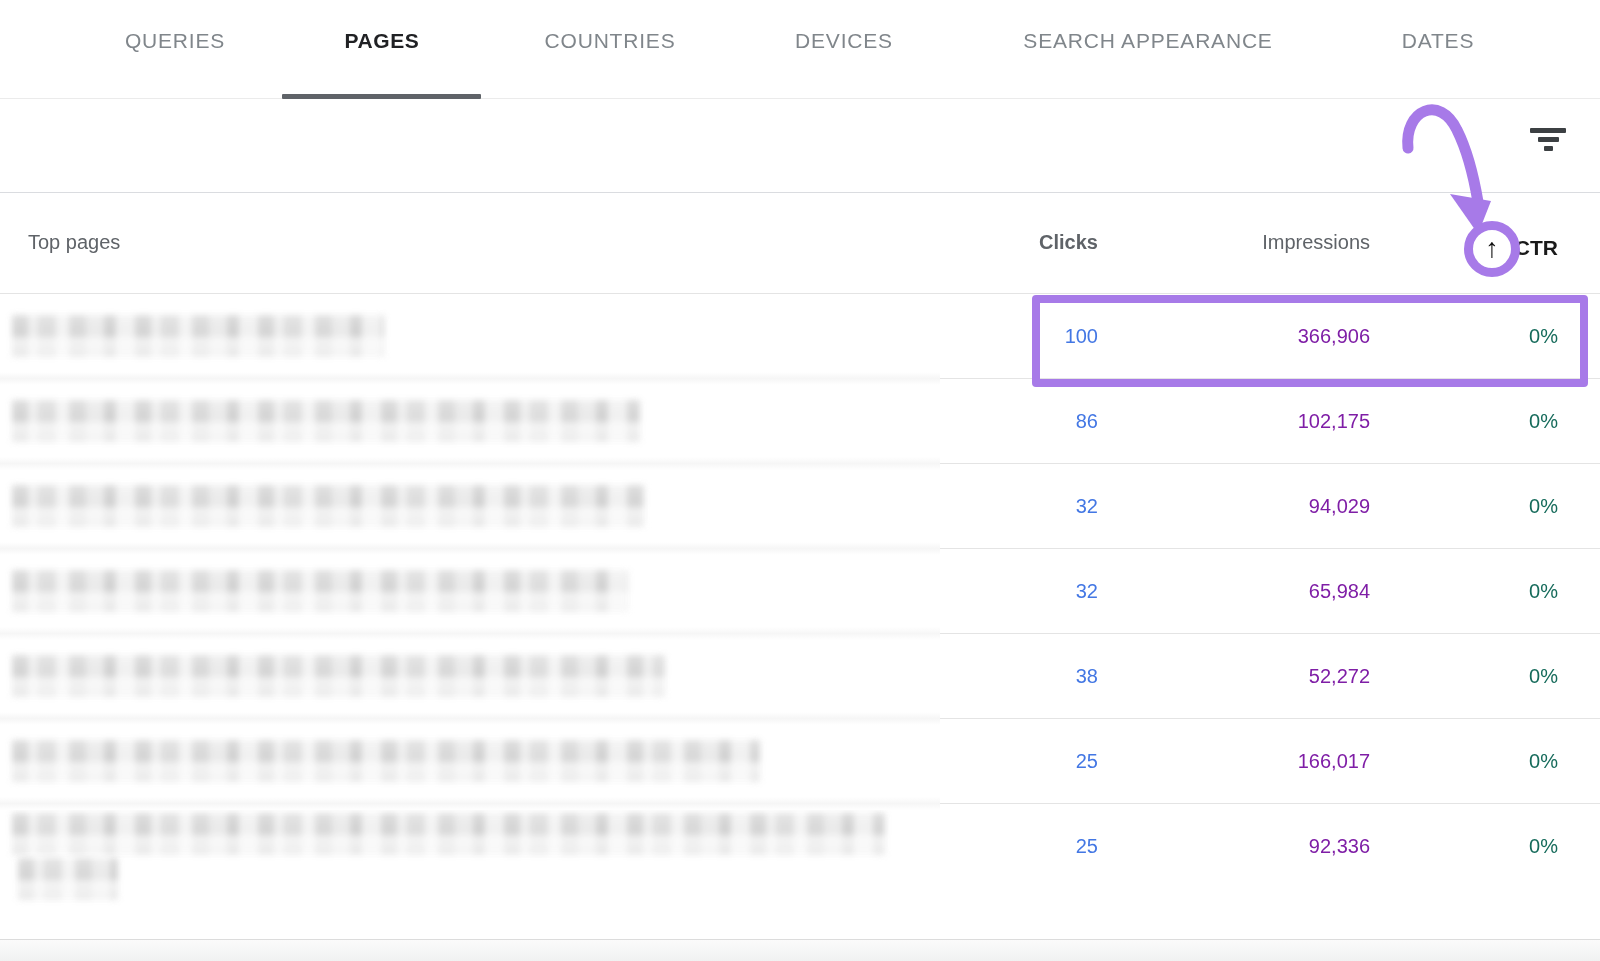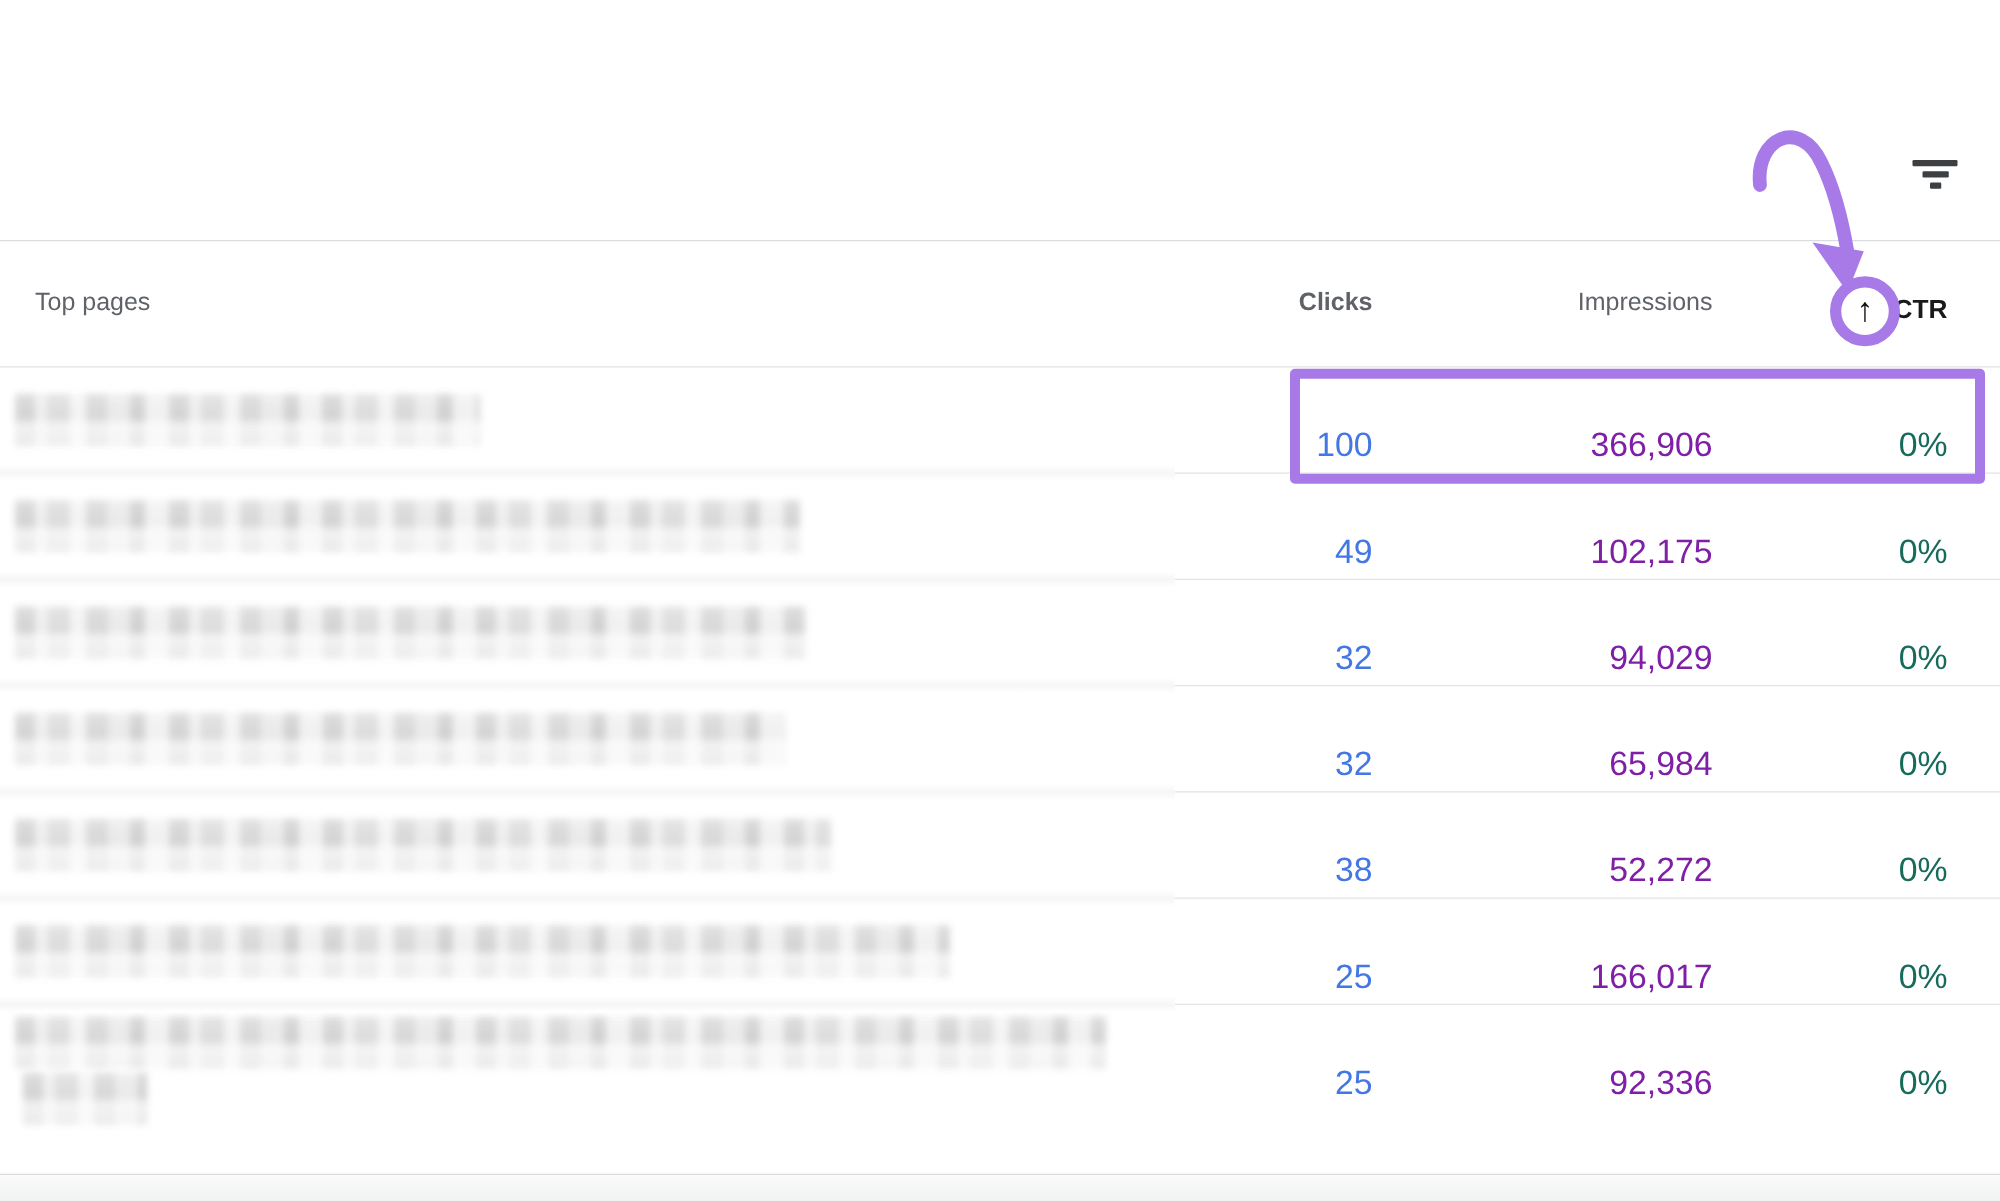--- a/index.html
+++ b/index.html
@@ -34,21 +34,21 @@
   .lbl-ctr{right:42px;top:236px;color:#1a1a1a;font-weight:700;font-size:21px;cursor:pointer;}
   
   .sort-ring{
     position:absolute;left:1464px;top:221px;width:56px;height:56px;box-sizing:border-box;
     border:9px solid var(--annotation,#a77ae8);border-radius:50%;background:#fff;
     display:flex;align-items:center;justify-content:center;z-index:6;cursor:pointer;
   }
   .sort-ring .arrow-up{font-size:27px;color:#111;font-weight:700;line-height:1;margin-top:-2px;}
   
   .row{position:absolute;left:0;width:1600px;border-top:1px solid #e4e4e4;cursor:pointer;}
-  .val{position:absolute;top:28px;font-size:27px;line-height:28px;white-space:nowrap;margin-top:20px;}
+  .val{position:absolute;top:28px;font-size:20px;line-height:28px;white-space:nowrap;}
   .val.clicks{right:502px;color:var(--clicks,#4377e4);cursor:pointer;}
   .val.impr{right:230px;color:var(--impressions,#7f1ea6);text-align:right;}
   .val.ctr{right:42px;color:var(--ctr,#166b5b);}
   .blur-bar{
     position:absolute;left:12px;top:21px;height:42px;border-radius:2px;opacity:.88;
     background:
       linear-gradient(180deg,rgba(255,255,255,.25) 0%,rgba(255,255,255,0) 45%,rgba(255,255,255,.72) 60%,rgba(255,255,255,.5) 100%),
       repeating-linear-gradient(90deg,
         #cdcdcd 0 16px,#ececec 16px 26px,#d7d7d7 26px 44px,#f2f2f2 44px 57px,
         #d2d2d2 57px 74px,#e7e7e7 74px 92px,#c9c9c9 92px 104px,#efefef 104px 123px);
@@ -62,20 +62,29 @@
   .arrow-svg{position:absolute;left:1390px;top:90px;z-index:6;pointer-events:none;}
   
   .bottom-band{position:absolute;left:0;top:939px;width:1600px;height:22px;
     background:linear-gradient(180deg,#fbfbfb,#f0f1f1);border-top:1px solid #dcdcdc;}
 </style>
 </head>
 <body>
 
 <div id="screen">
 
+  <div class="tabbar">
+    <div class="tab t0">QUERIES</div>
+    <div class="tab t1 active">PAGES</div>
+    <div class="tab t2">COUNTRIES</div>
+    <div class="tab t3">DEVICES</div>
+    <div class="tab t4">SEARCH APPEARANCE</div>
+    <div class="tab t5">DATES</div>
+    <div class="tab-underline"></div>
+  </div>
 
   <div class="filter-icon">
     <i class="b1"></i>
       <i class="b2"></i>
       <i class="b3"></i>
   </div>
 
   <div class="hline strong" style="top:192px"></div>
 
   <div class="thead-label lbl-pages">Top pages</div>
@@ -88,21 +97,21 @@
   </div>
 
   <div class="row" style="top:293px;height:85px">
     <div class="blur-bar" style="width:372px"></div>
     <span class="val clicks">100</span>
     <span class="val impr">366,906</span>
     <span class="val ctr">0%</span>
   </div>
   <div class="row" style="top:378px;height:85px">
     <div class="blur-bar" style="width:628px"></div>
-    <span class="val clicks">49</span>
+    <span class="val clicks">86</span>
     <span class="val impr">102,175</span>
     <span class="val ctr">0%</span>
   </div>
   <div class="row" style="top:463px;height:85px">
     <div class="blur-bar" style="width:633px"></div>
     <span class="val clicks">32</span>
     <span class="val impr">94,029</span>
     <span class="val ctr">0%</span>
   </div>
   <div class="row" style="top:548px;height:85px">

